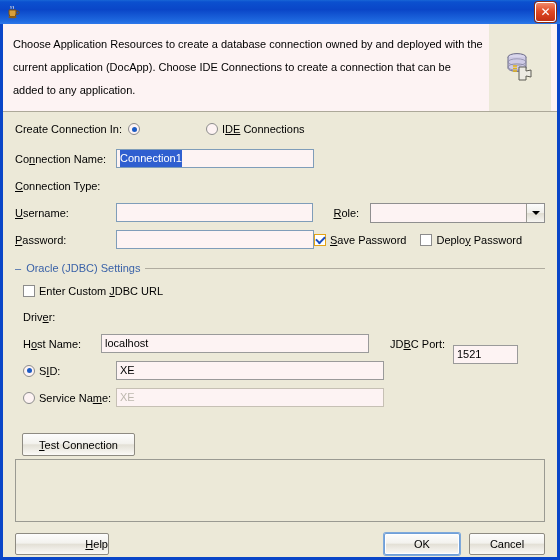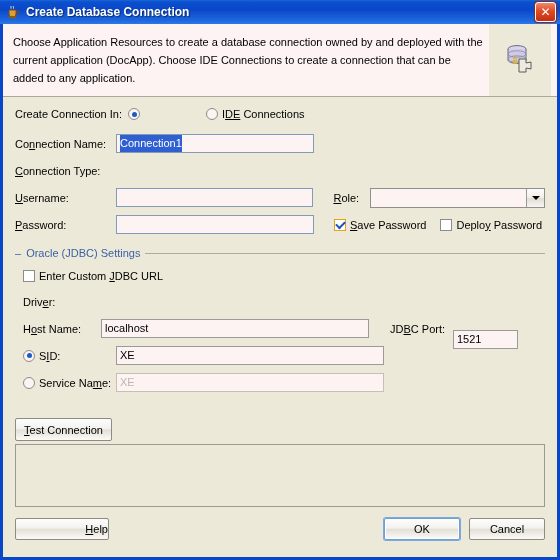--- a/index.html
+++ b/index.html
@@ -39,21 +39,21 @@
   
   .header{
     flex:0 0 auto;margin:0 3px;
     background:#fdf3f3;
     border-bottom:1px solid #aca899;
     display:flex;align-items:flex-start;
     padding:9px 0 9px 10px;
     position:relative;
   }
   .header-text{
-    flex:1 1 auto;line-height:18px;font-size:11px;color:#000;
+    flex:1 1 auto;line-height:23px;font-size:11px;color:#000;
     max-width:470px;padding-right:6px;
   }
   .header-icon-wrap{
     width:62px;flex:0 0 62px;background:#ece9d8;align-self:stretch;
     display:flex;align-items:center;justify-content:center;
     margin-top:-9px;margin-bottom:-9px;
   }
   
   .body{
     flex:1 1 auto;margin:0 3px 3px 3px;background:#ece9d8;
@@ -143,21 +143,20 @@
 
   <div class="titlebar">
     <span class="title-icon">
       <svg width="16" height="16" viewBox="0 0 16 16">
         <path d="M4 6h7v4a3 3 0 0 1-3 3H7a3 3 0 0 1-3-3V6z" fill="#d9a03a" stroke="#7a4e10" stroke-width="1"></path>
         <path d="M11 7h1.6a1.6 1.6 0 0 1 0 3.2H11" fill="none" stroke="#7a4e10" stroke-width="1"></path>
         <path d="M6 2c-.6 1 .6 1.6 0 2.6M8.4 2c-.6 1 .6 1.6 0 2.6" stroke="#e8e8e8" stroke-width="1" fill="none"></path>
         <ellipse cx="7.5" cy="13.2" rx="4" ry="1.1" fill="#8a5c16"></ellipse>
       </svg>
     </span>
-    <span class="title-text">Create Database Connection</span>
     <span class="title-spacer"></span>
     <span class="close-btn">✕</span>
   </div>
 
   <div class="header">
     <div class="header-text">Choose Application Resources to create a database connection owned by and deployed with the current application (DocApp). Choose IDE Connections to create a connection that can be added to any application.</div>
     <div class="header-icon-wrap">
       <span>
         <svg width="36" height="36" viewBox="0 0 36 36">
           <ellipse cx="15" cy="8" rx="9" ry="3.4" fill="#d9d6ec" stroke="#6b6a86" stroke-width="1"></ellipse>
@@ -207,21 +206,21 @@
             <span class="caret"></span>
           </span>
       </span>
     </div>
 
     <div class="row" style="height:27px;">
       <span class="lbl" style="width:101px;"><u>P</u>assword:</span>
       <span class="tf" style="width:198px;">
         <span></span>
       </span>
-      <span class="row" style="margin-left:20px;cursor:pointer;">
+      <span class="row" style="cursor:pointer;">
         <span class="cb on"></span>
         <span class="lbl"><u>S</u>ave Password</span>
       </span>
       <span class="row" style="margin-left:14px;cursor:pointer;">
         <span class="cb"></span>
         <span class="lbl">Deplo<u>y</u> Password</span>
       </span>
     </div>
 
     <div class="group-title" style="margin-top:9px;">
@@ -268,21 +267,21 @@
           <span class="lbl">Service Na<u>m</u>e:</span>
         </span>
         <span class="tf disabled" style="width:268px;">
           <span>XE</span>
         </span>
       </div>
 
     </div>
 
     <div style="margin-top:22px;">
-      <div class="btn" style="width:97px;height:23px;">
+      <div class="btn" style="width:113px;height:23px;margin-left:7px;">
         <span><u>T</u>est Connection</span>
       </div>
       <div class="output" style="height:61px;margin-top:3px;">
         <span></span>
       </div>
     </div>
 
     <div class="row" style="margin-top:11px;">
       <div class="btn" style="width:94px;justify-content:flex-end;">
         <span><u>H</u>elp</span>

